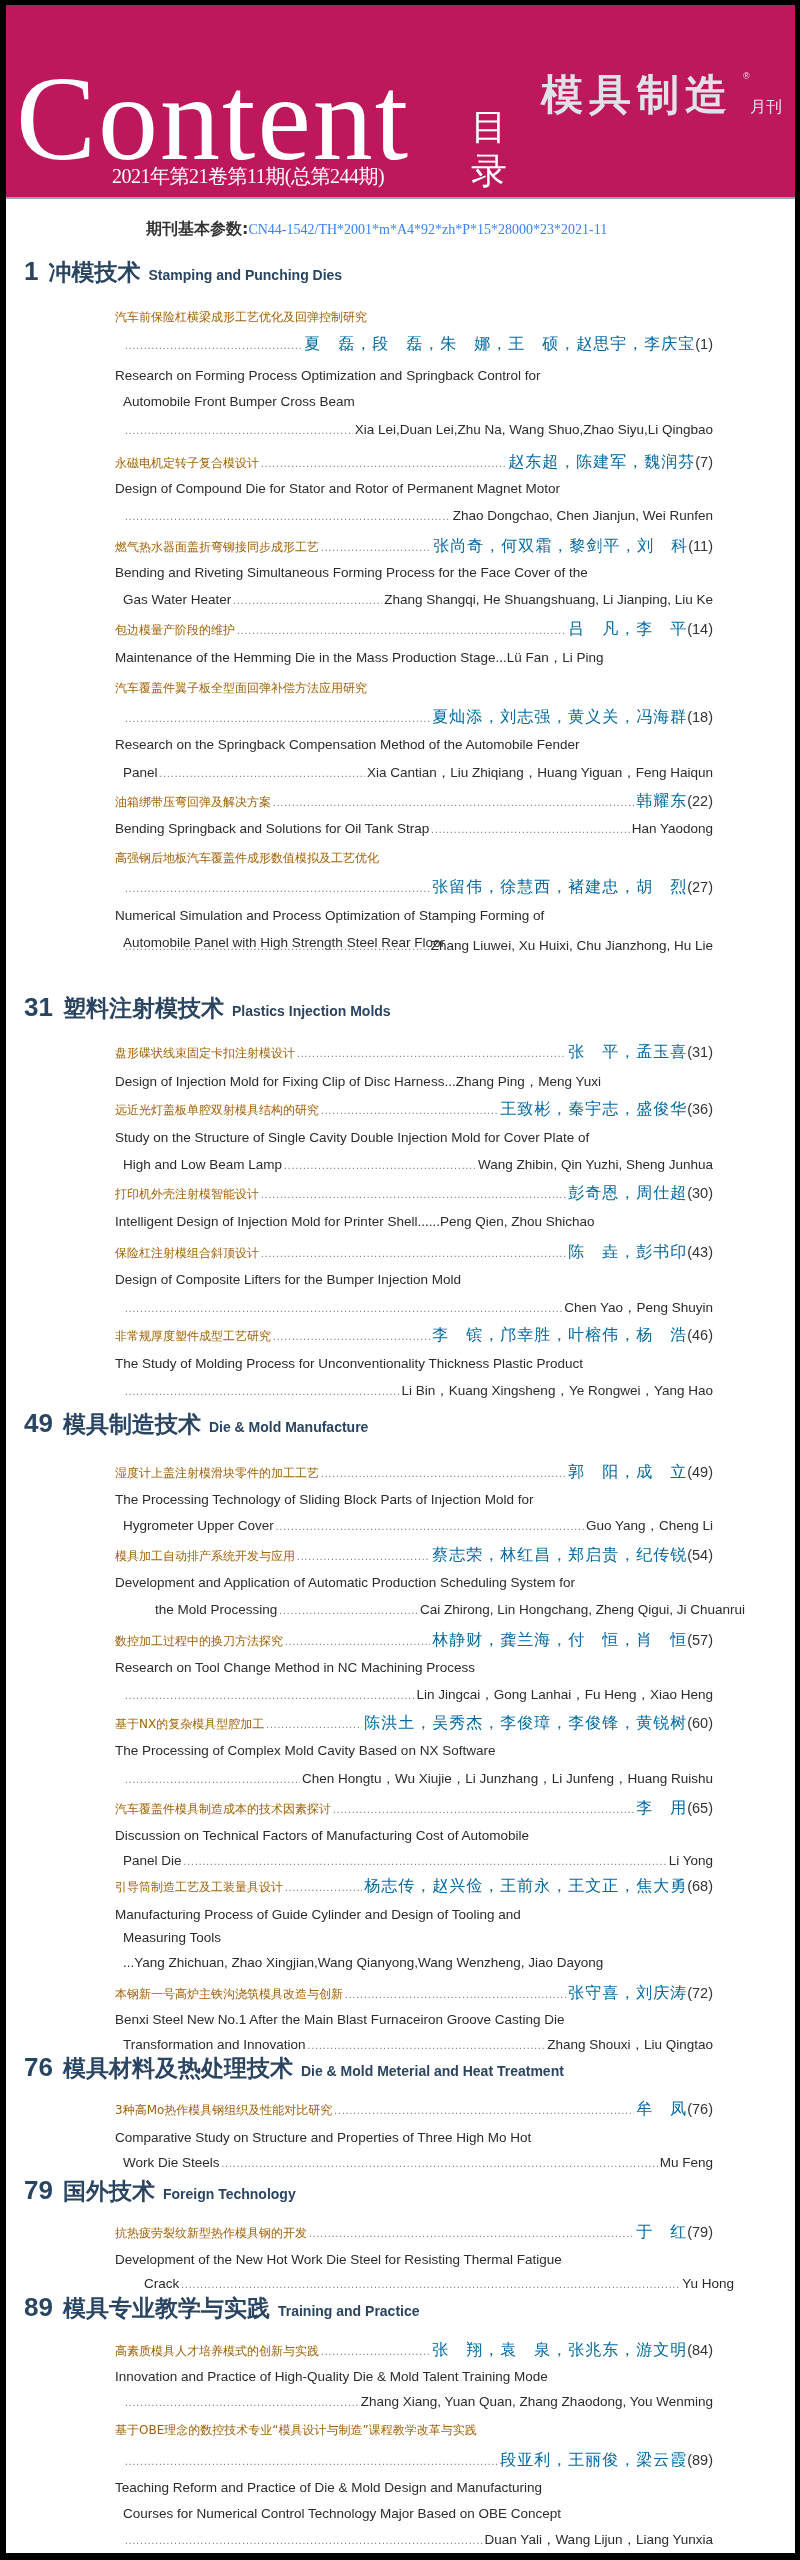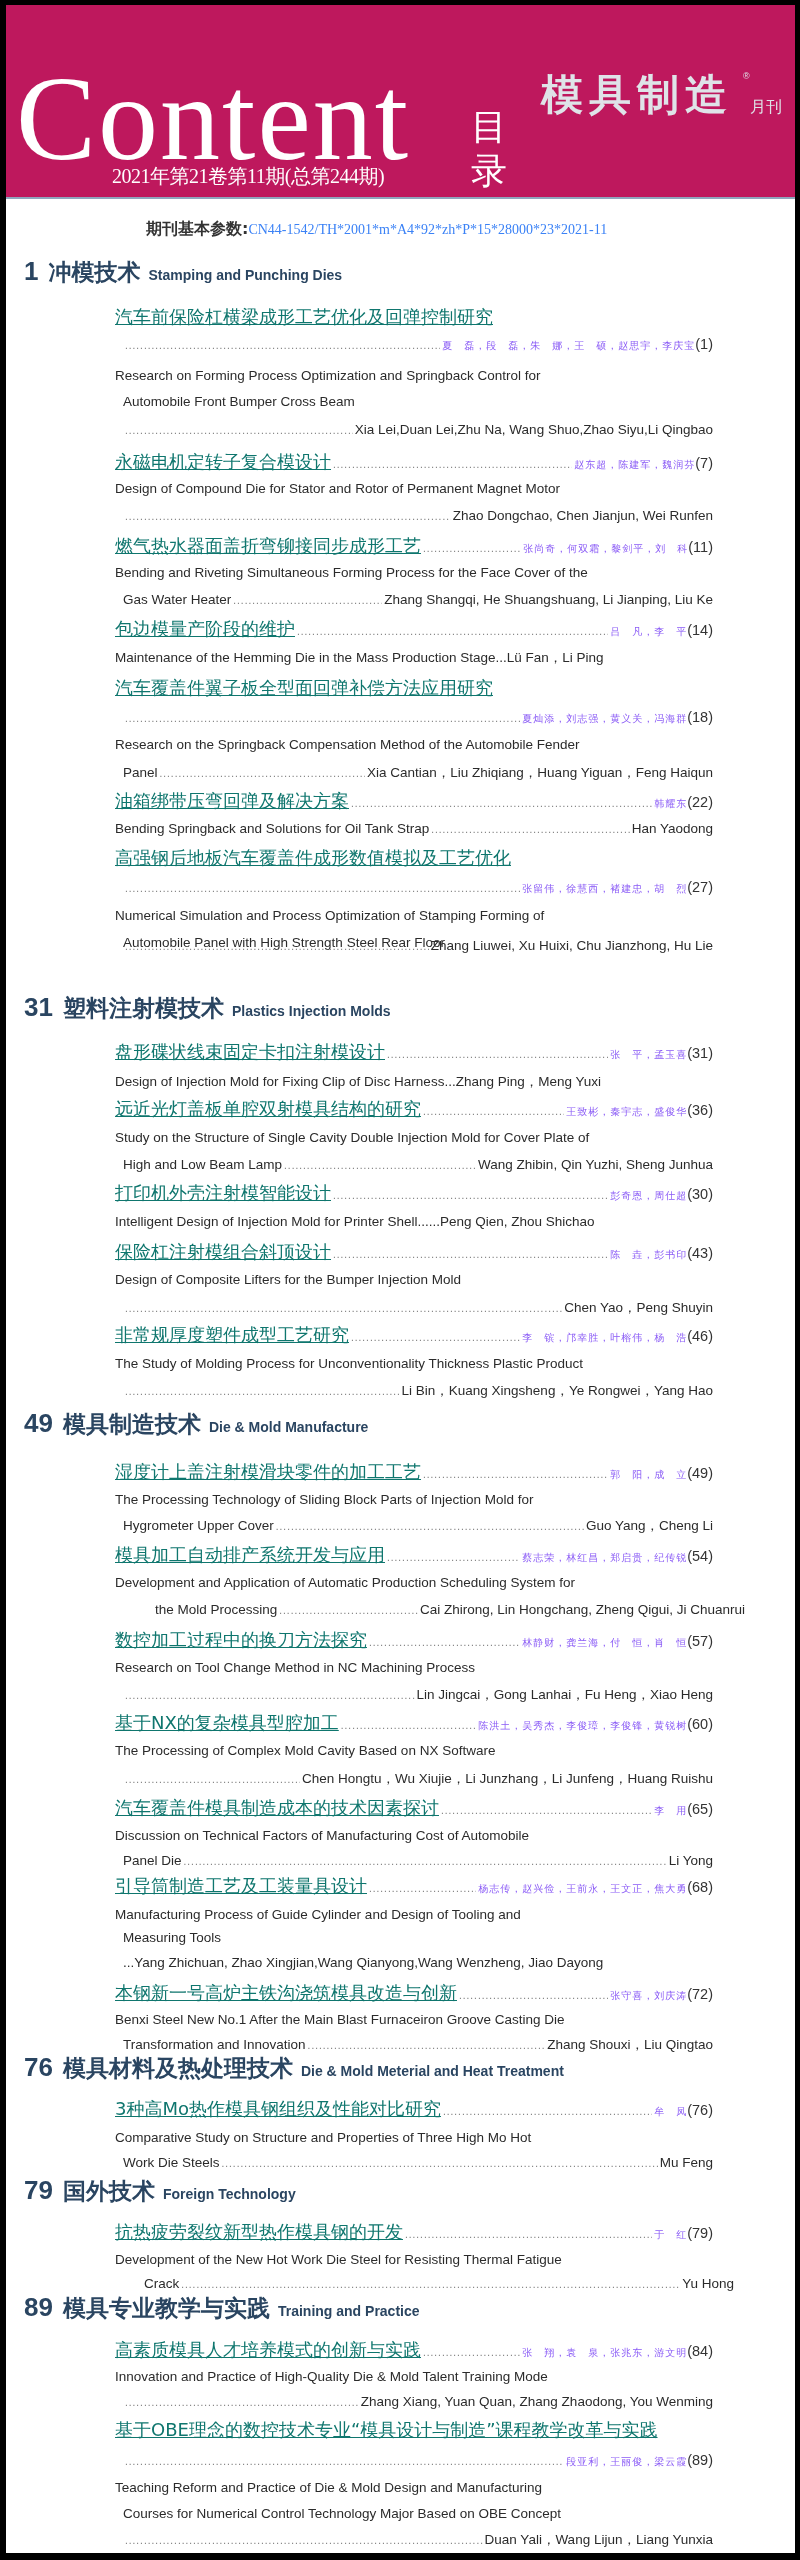--- a/index.html
+++ b/index.html
@@ -49,24 +49,24 @@
   .sec .cn { font-family: "DejaVu Sans", sans-serif; font-size: 23px; margin-left: 10px; }
   .sec .en { font-family: "Liberation Sans", sans-serif; font-size: 14px; margin-left: 8px; }
 
   .line {
     position: absolute; left: 109px; width: 598px; white-space: nowrap; color: #2b2b2b;
     font-family: "Liberation Sans", "DejaVu Sans", sans-serif; font-size: 13.5px; line-height: 20px; height: 20px;
     display: flex; align-items: baseline;
   }
   .line.ind { left: 117px; width: 590px; }
   .line .t { flex: 0 0 auto; }
-  .line .cnt { font-family: "DejaVu Sans", sans-serif; font-size: 18px; color: #0f766e; text-decoration: underline; }
+  .line .cnt { font-family: "DejaVu Sans", sans-serif; font-size: 12px; color: #a16207; }
   .line .dots { flex: 1 1 auto; overflow: hidden; color: #777; font-size: 10px; letter-spacing: 1px; margin: 0 2px; }
   .line .dots::before { content: "................................................................................................................................................................................................................................"; }
-  .line .au { flex: 0 0 auto; font-family: Liberation Mono, monospace; font-size: 10px; color: #8b5cf6; letter-spacing: 1px; }
+  .line .au { flex: 0 0 auto; font-family: Liberation Mono, monospace; font-size: 16px; color: #0369a1; letter-spacing: 1px; }
   .line .pg { flex: 0 0 auto; font-family: "Liberation Sans", sans-serif; font-size: 14.5px; color: #333; }
   .line .aue { flex: 0 0 auto; color: #2b2b2b; }
 </style>
 </head>
 <body>
 
 <div class="page">
   <div class="header">
     <div class="content-word">Content</div>
     <div class="mulu">目录</div>

